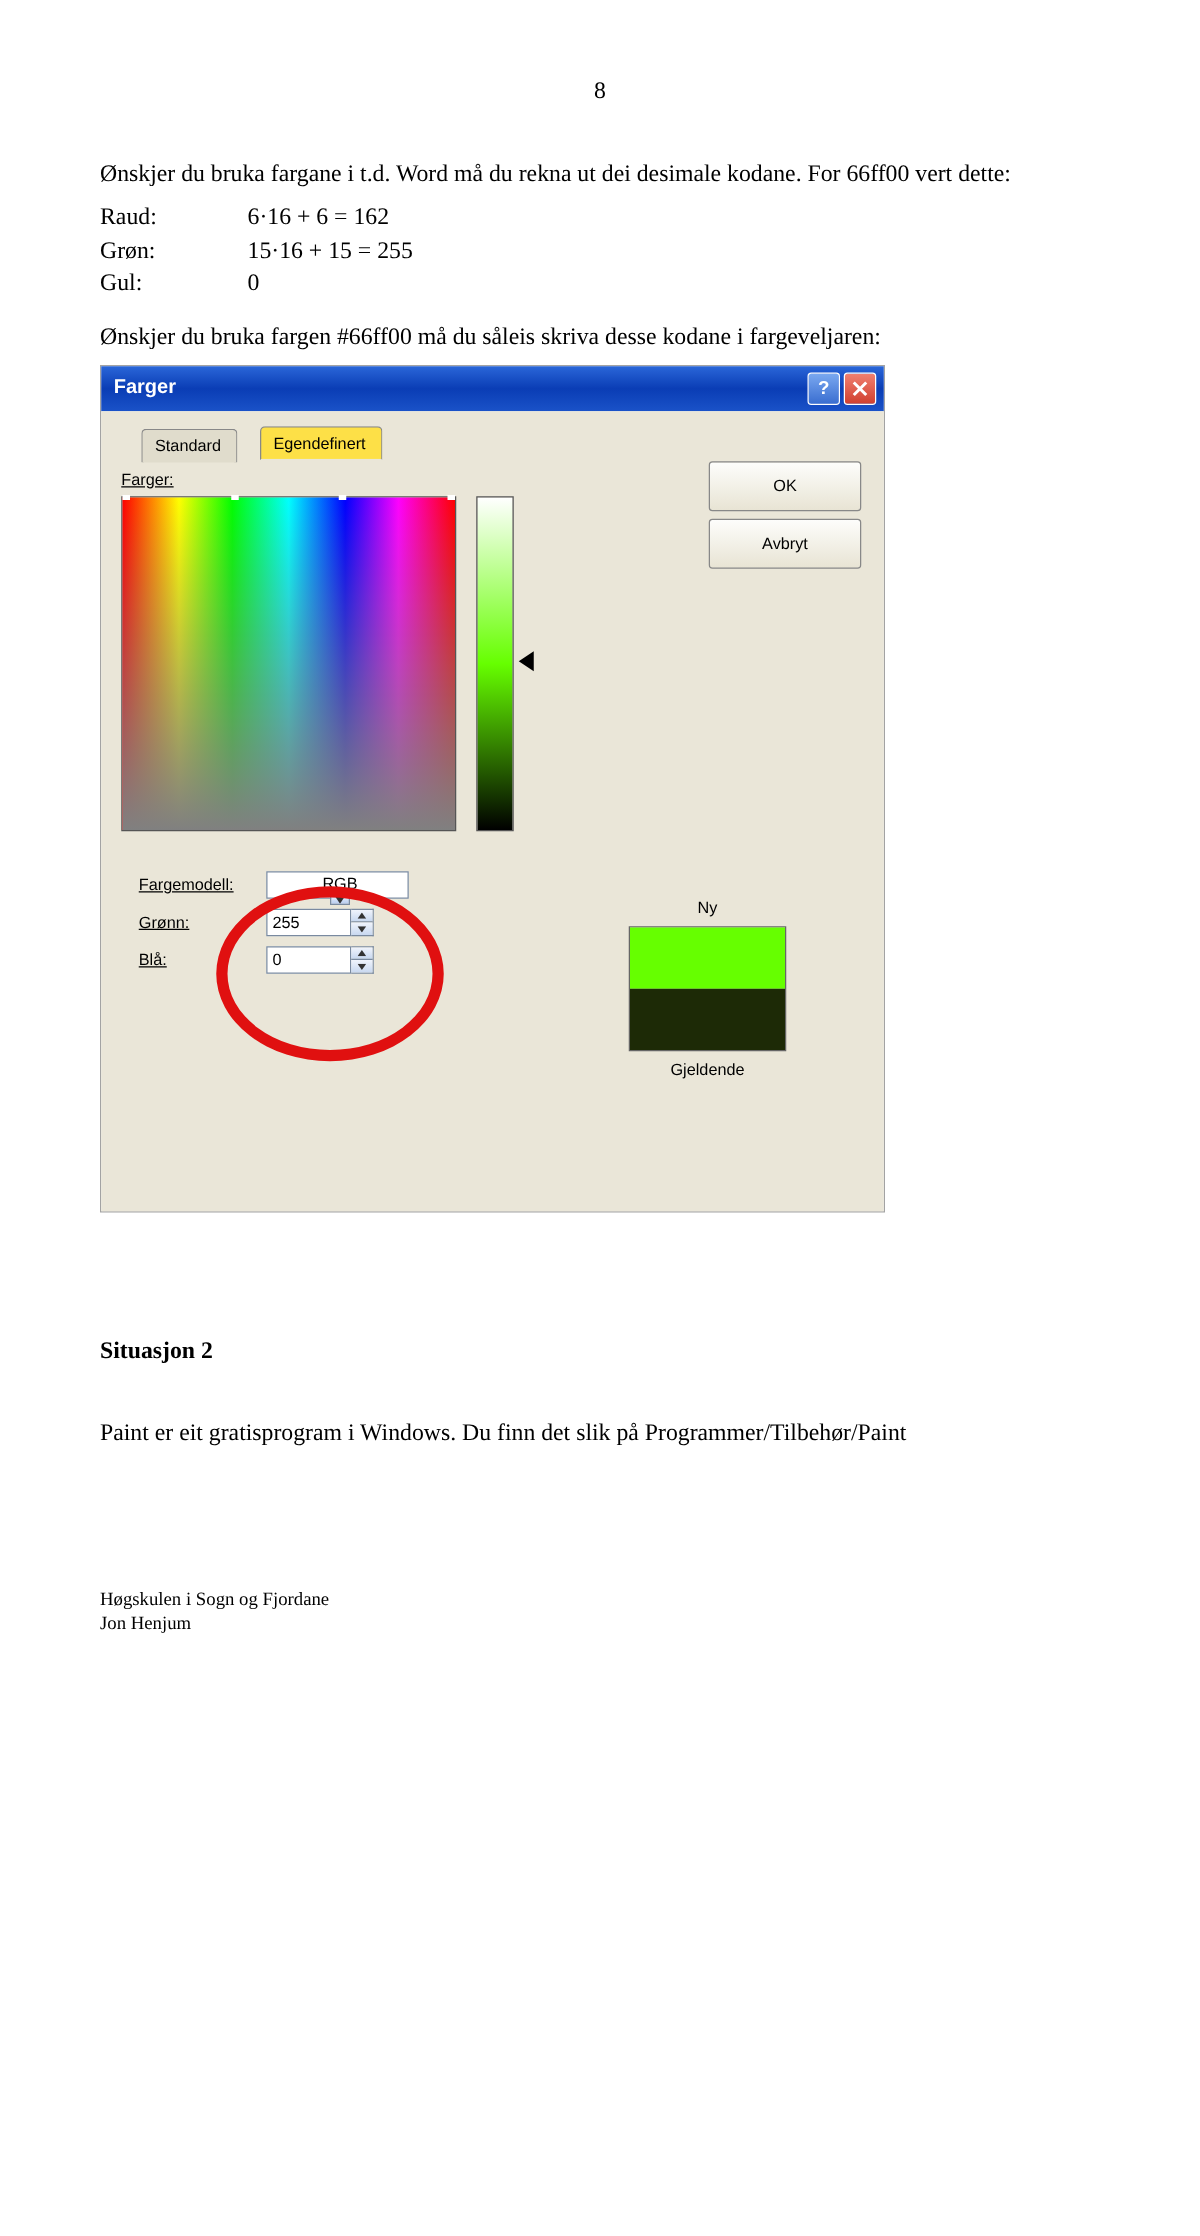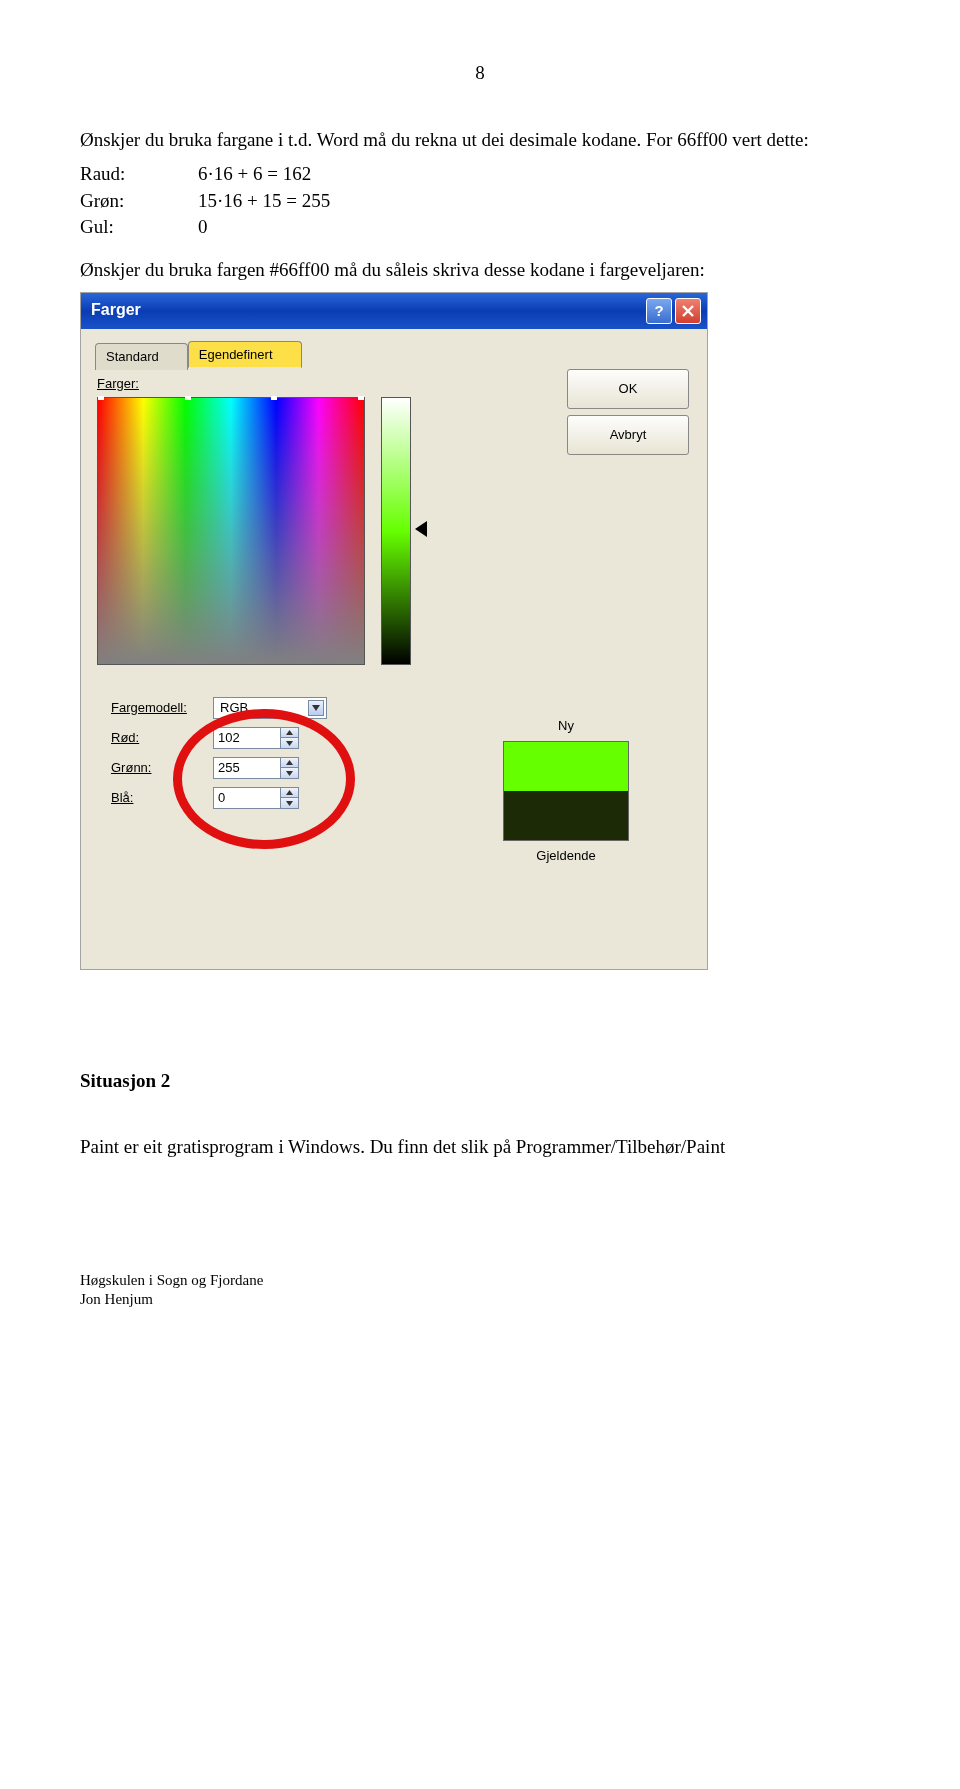--- a/index.html
+++ b/index.html
@@ -67,28 +67,29 @@
     }
 
     .tabs {
       display: flex;
       gap: 0;
       margin-bottom: -1px;
       position: relative;
       z-index: 2;
     }
     .tab {
-      padding: 4px 28px 3px 10px;
+      padding: 4px 12px 3px 10px;
       border: 1px solid #888;
       border-bottom: none;
       border-radius: 4px 4px 0 0;
       background: #e8e4d6;
       font-size: 13px;
       cursor: default;
       position: relative;
+      margin-left: 18px;
     }
     .tab.inactive {
       background: #e0dccc;
       top: 2px;
     }
     .tab.active {
       background: #fde047;
       border-bottom: 1px solid #eae6d8;
     }
 
@@ -176,20 +177,21 @@
     }
     .select-box {
       width: 114px; height: 22px;
       border: 1px solid #7a8aa0;
       background: #fff;
       display: flex;
       align-items: center;
       justify-content: space-between;
       padding: 0 2px 0 6px;
       font-size: 13px;
+      flex-direction: column;
     }
     .select-arrow {
       width: 16px; height: 16px;
       background: linear-gradient(to bottom, #e8f0fc, #b8ccf0);
       border: 1px solid #7a8aa0;
       display: flex; align-items: center; justify-content: center;
     }
     .select-arrow svg { width: 8px; height: 6px; }
 
     .num-input {
@@ -320,36 +322,20 @@
         <div class="select-box">
           <span>RGB</span>
           <div class="select-arrow">
             <svg viewBox="0 0 8 6">
                 <path d="M0 0 L8 0 L4 6 Z" fill="#333"></path>
               </svg>
           </div>
         </div>
       </div>
 
-      <div class="form-row">
-        <span class="form-label">Rød:</span>
-        <input class="num-input" value="102" style="">
-        <div class="spinner">
-          <div>
-              <svg viewBox="0 0 7 5">
-                <path d="M0 5 L7 5 L3.5 0 Z" fill="#333"></path>
-              </svg>
-            </div>
-          <div>
-              <svg viewBox="0 0 7 5">
-                <path d="M0 0 L7 0 L3.5 5 Z" fill="#333"></path>
-              </svg>
-            </div>
-        </div>
-      </div>
 
       <div class="form-row">
         <span class="form-label">Grønn:</span>
         <input class="num-input" value="255" style="">
         <div class="spinner">
           <div>
               <svg viewBox="0 0 7 5">
                 <path d="M0 5 L7 5 L3.5 0 Z" fill="#333"></path>
               </svg>
             </div>

